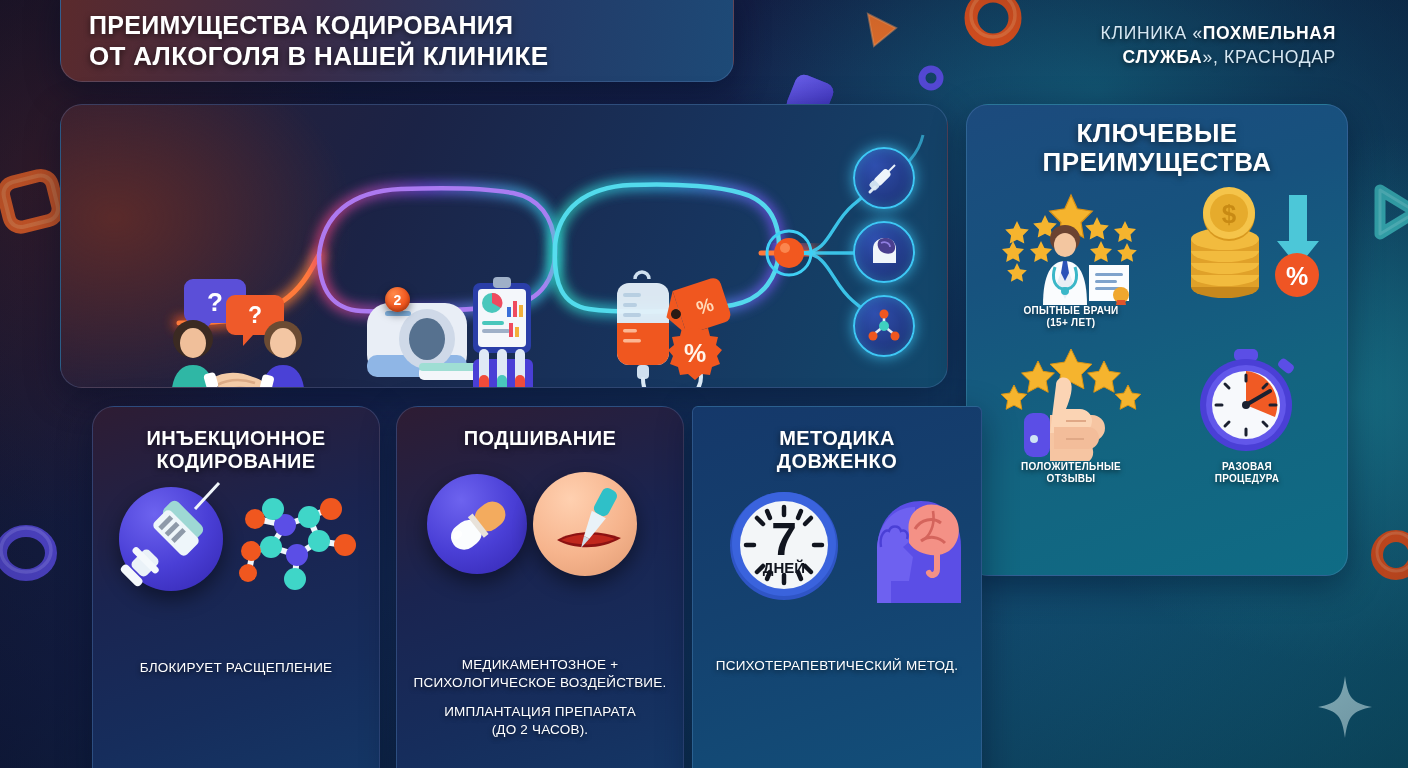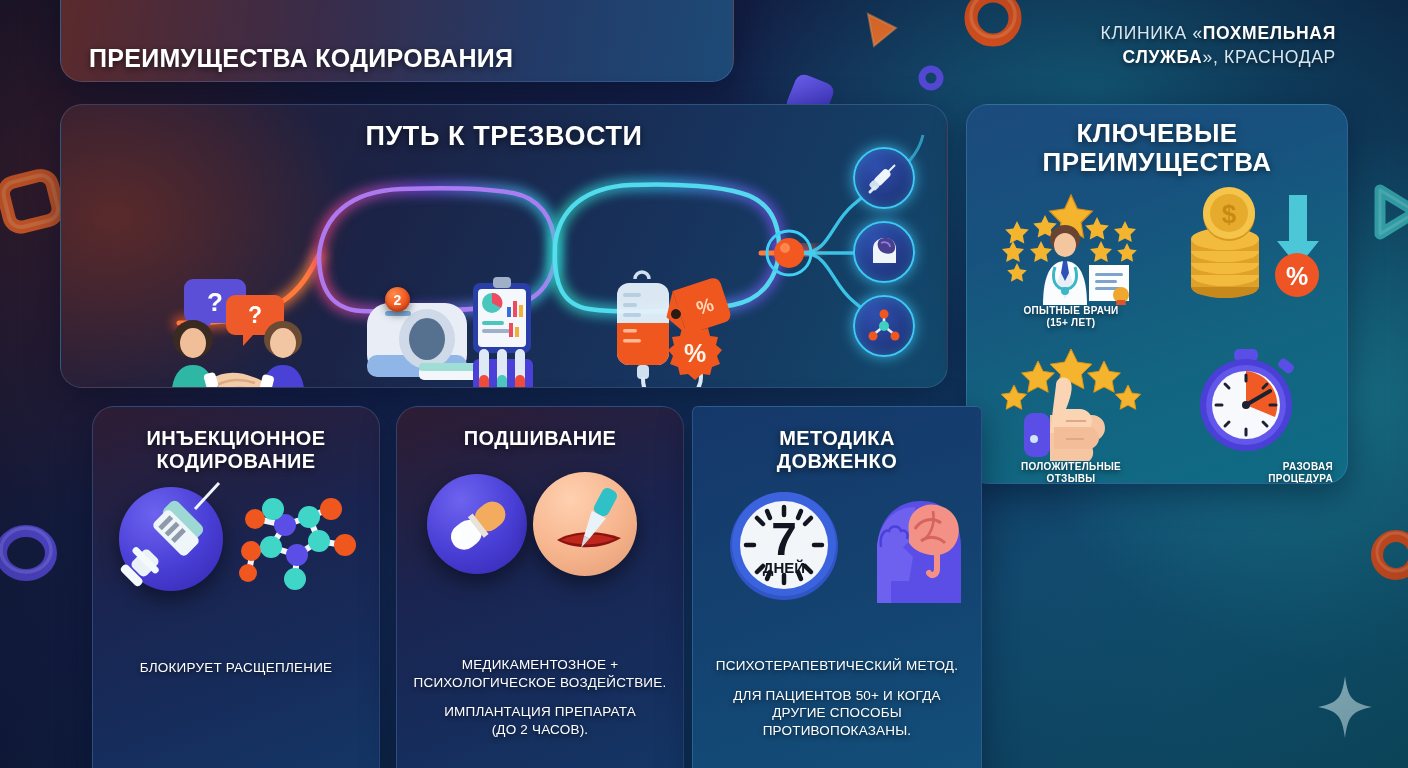--- a/index.html
+++ b/index.html
@@ -85,21 +85,21 @@
     position: absolute; width: 25px; height: 25px; border-radius: 50%;
     background: radial-gradient(circle at 35% 28%, #ff8a4a 0%, #f2581f 55%, #c03a0c 100%);
     color: #fff; font-size: 14px; font-weight: 700;
     display: flex; align-items: center; justify-content: center;
     box-shadow: 0 3px 9px rgba(0,0,0,.5), inset 0 -2px 4px rgba(0,0,0,.25);
     z-index: 6;
   }
 
   
   #key-card {
-    left: 966px; top: 104px; width: 382px; height: 380px;
+    left: 966px; top: 104px; width: 382px; height: 472px;
     background: linear-gradient(160deg, #1c4a7d 0%, #17527e 30%, #136480 64%, #0f6c85 100%);
   }
   #key-title {
     text-align: center; color: #fff; font-weight: 700;
     font-size: 26px; line-height: 1.12; letter-spacing: .4px;
     padding-top: 14px; text-shadow: 0 2px 7px rgba(0,0,0,.55);
   }
   .adv-grid {
     display: grid; grid-template-columns: 1fr 1fr;
     row-gap: 4px; padding: 10px 14px 0 14px;
@@ -234,29 +234,29 @@
 </svg>
 
 <svg class="shape" style="left:1314px; top:672px; width:62px; height:70px;" viewBox="0 0 62 70">
   <path d="M31 4 C34 26 38 31 58 35 C38 39 34 44 31 66 C28 44 24 39 4 35 C24 31 28 26 31 4 Z" fill="#bdf2fb" opacity=".9"></path>
 </svg>
 
 <div class="bg-vign"></div>
 
 <div class="card" id="title-card">
   <div class="l1">ПРЕИМУЩЕСТВА КОДИРОВАНИЯ</div>
+  <div class="l2">ОТ АЛКОГОЛЯ В НАШЕЙ КЛИНИКЕ</div>
 </div>
 
 <div id="clinic-name">
   <span>КЛИНИКА «</span><b>ПОХМЕЛЬНАЯ СЛУЖБА</b><span>», КРАСНОДАР</span>
 </div>
 
 <div class="card" id="journey-card">
   <div class="card-inner">
-    <div id="journey-title">ПУТЬ К ТРЕЗВОСТИ</div>
 
     <svg style="position:absolute;left:0;top:0;width:888px;height:284px;">
       <defs>
         <filter id="blurA" x="-60%" y="-60%" width="220%" height="220%">
           <feGaussianBlur stdDeviation="6"></feGaussianBlur>
         </filter>
         <linearGradient id="gA" x1="0" y1="0" x2="1" y2="0">
           <stop offset="0%" stop-color="#ff5a1f"></stop>
             <stop offset="100%" stop-color="#ff8a3d"></stop>
         </linearGradient>
@@ -531,21 +531,21 @@
             <path d="M80 78 h20" stroke="#e0a886" stroke-width="2"></path>
             <path d="M80 96 h18" stroke="#e0a886" stroke-width="2"></path>
           </svg>
         </div>
         <div class="lbl">
           <div>ПОЛОЖИТЕЛЬНЫЕ</div>
           <div>ОТЗЫВЫ</div>
         </div>
       </div>
 
-      <div class="adv" style="margin-top:10px;text-align:right;">
+      <div class="adv" style="margin-top:10px;">
         <div class="art">
           <svg width="150" height="118" viewBox="0 0 150 118" style="display:block;margin:0 auto;">
             <rect x="62" y="6" width="24" height="12" rx="5" fill="#5b4ee6"></rect>
             <rect x="106" y="18" width="16" height="10" rx="4" fill="#5b4ee6" transform="rotate(38 114 23)"></rect>
             <circle cx="74" cy="62" r="46" fill="#4a3fd6"></circle>
             <circle cx="74" cy="62" r="40" fill="#6257ea"></circle>
             <circle cx="74" cy="62" r="34" fill="#f7f9fc"></circle>
             <path d="M74 62 L74 28 A34 34 0 0 1 103 74 Z" fill="#f05a24"></path>
             <g stroke="#1b2130" stroke-width="3" stroke-linecap="round">
               <line x1="74" y1="32" x2="74" y2="38"></line>
@@ -708,20 +708,15 @@
         <path d="M30 62 C28 50 34 44 38 46 C40 40 48 40 50 46 C54 44 58 48 56 54" fill="none" stroke="#4a3fd6" stroke-width="2.4"></path>
         <path d="M58 48 C54 26 74 14 92 22 C112 30 112 56 98 66 C86 74 66 70 58 58 Z" fill="#f49186"></path>
         <path d="M64 44 C70 34 82 32 90 38" stroke="#d4645c" stroke-width="3" fill="none"></path>
         <path d="M70 56 C78 50 88 52 94 58" stroke="#d4645c" stroke-width="3" fill="none"></path>
         <path d="M82 26 C84 38 80 48 74 54" stroke="#d4645c" stroke-width="2.6" fill="none"></path>
         <path d="M86 66 L86 84 C86 90 80 92 78 88" stroke="#f49186" stroke-width="6" fill="none" stroke-linecap="round"></path>
       </svg>
     </div>
     <div class="method-body" style="margin-top:30px;">
       <div>ПСИХОТЕРАПЕВТИЧЕСКИЙ МЕТОД.</div>
-      <div class="p2">
-        <div>ДЛЯ ПАЦИЕНТОВ 50+ И КОГДА</div>
-        <div>ДРУГИЕ СПОСОБЫ</div>
-        <div>ПРОТИВОПОКАЗАНЫ.</div>
-      </div>
     </div>
   </div>
 </div>
 
 </body></html>

